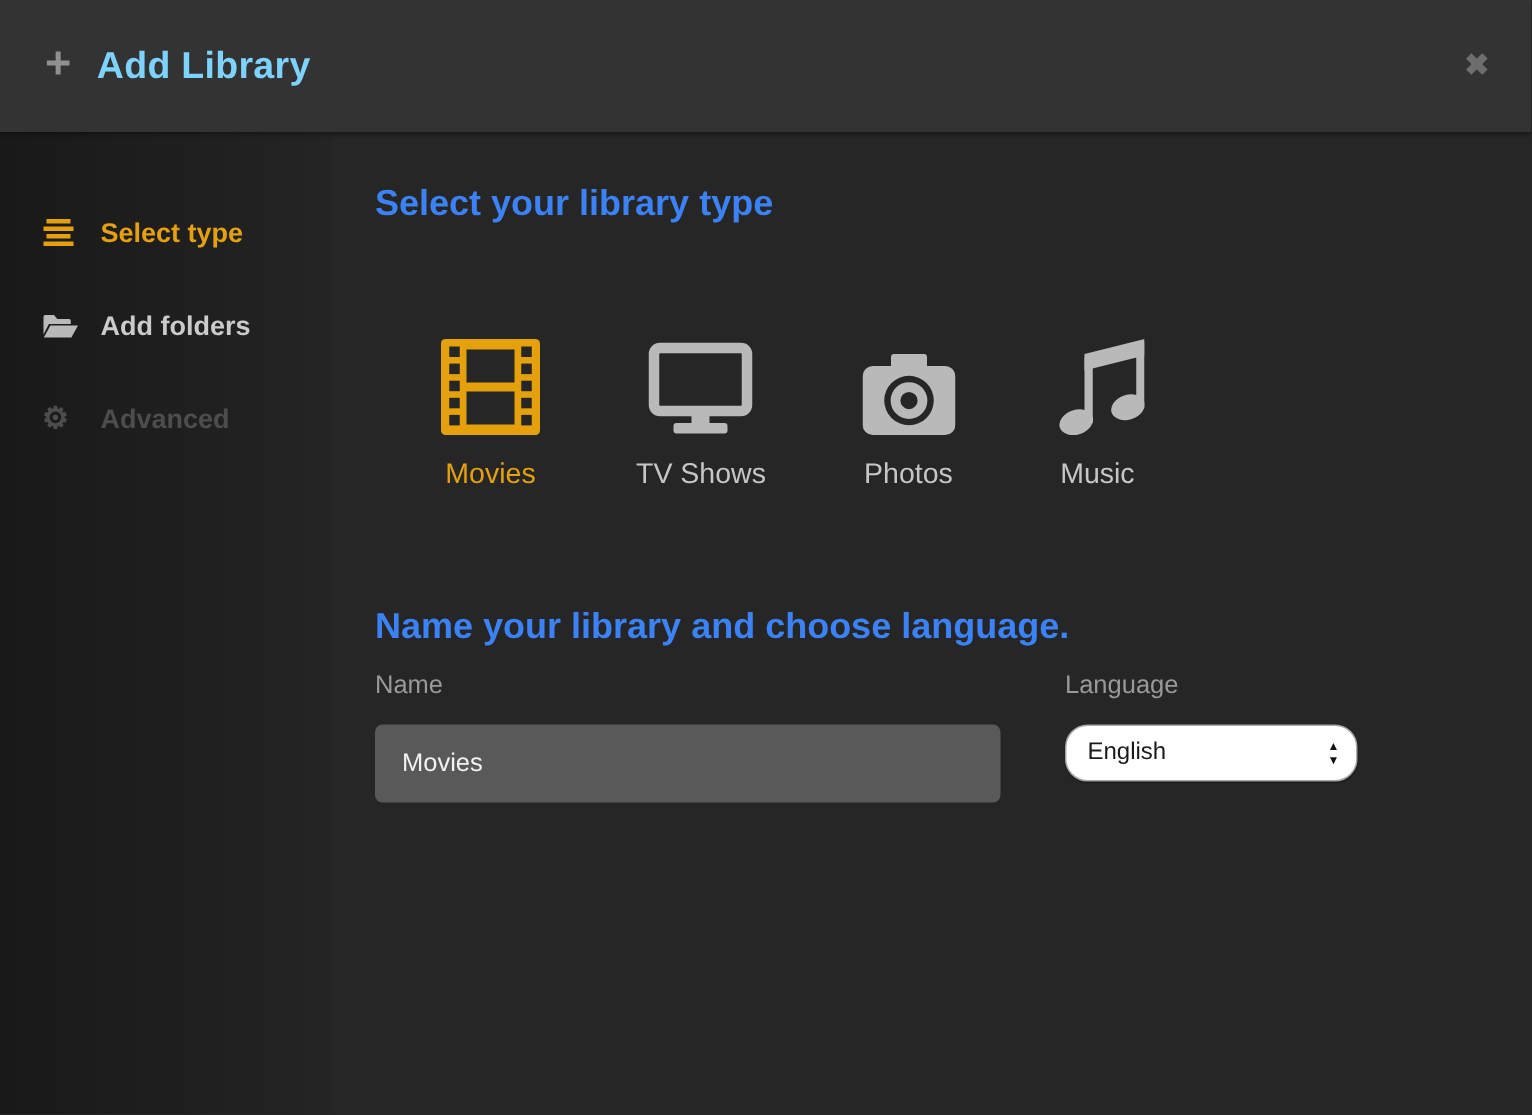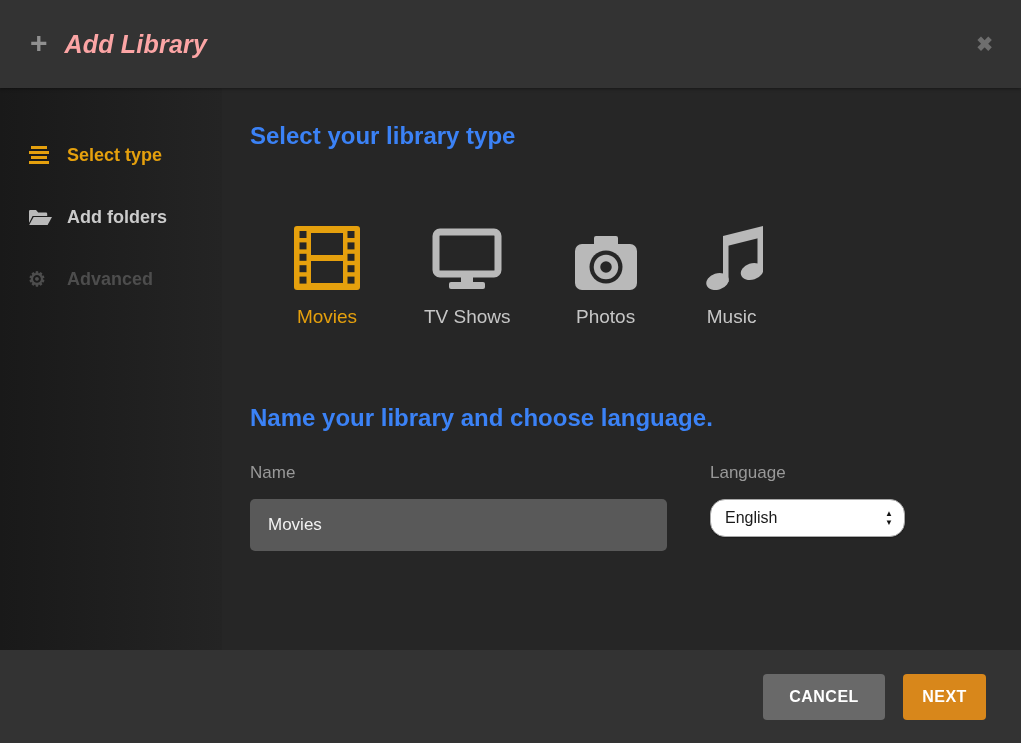--- a/index.html
+++ b/index.html
@@ -16,21 +16,21 @@
   .header {
     height: 88px; flex: 0 0 88px;
     background: #333333;
     display: flex; align-items: center;
     padding: 0 30px;
     position: relative;
     box-shadow: 0 1px 3px rgba(0,0,0,.4);
     z-index: 2;
   }
   .plus { color: #909090; font-size: 30px; font-weight: 700; margin-right: 17px; line-height: 1; margin-top: -2px; }
-  .title { color: #fca5a5; font-size: 25px; font-weight: 600; letter-spacing: .2px; font-style: italic; }
+  .title { color: #7dd3fc; font-size: 25px; font-weight: 600; letter-spacing: .2px; }
   .close-btn {
     position: absolute; right: 28px; top: 50%;
     transform: translateY(-50%);
     color: #6e6e6e; font-size: 20px; font-weight: 700;
     background: none; border: none; cursor: pointer; line-height: 1;
     font-family: inherit;
   }
 
   
   .bodyrow { flex: 1; display: flex; min-height: 0; }
@@ -60,21 +60,21 @@
   .type .glyph { height: 72px; display: flex; align-items: flex-end; }
   .type .tlabel { margin-top: 16px; font-size: 19px; color: #c6c6c6; line-height: 22px; }
   .type.selected .tlabel { color: #e5a00d; }
   .gfill { fill: #b9b9b9; }
   .afill { fill: #e5a00d; }
   .cut  { fill: #262626; }
 
   .heading2 { margin-top: 76px; }
 
   
-  .fields { display: flex; margin-top: 30px; }
+  .fields { display: flex; margin-top: 14px; }
   .flabel { color: #999999; font-size: 17px; line-height: 21px; }
   .name-input {
     margin-top: 16px; width: 417px; height: 52px;
     background: #595959; border: none; border-radius: 5px;
     color: #f2f2f2; font-size: 17px; padding-left: 18px;
     font-family: inherit; outline: none; display: block;
   }
   .field-lang { margin-left: 43px; }
   .select {
     margin-top: 16px; width: 195px; height: 38px;
@@ -227,18 +227,14 @@
               <span>▲</span>
               <span>▼</span>
             </span>
           </div>
         </div>
       </div>
 
     </div>
   </div>
 
-  <div class="footer">
-    <button class="btn btn-cancel">CANCEL</button>
-    <button class="btn btn-next">NEXT</button>
-  </div>
 
 </div>
 
 </body></html>

